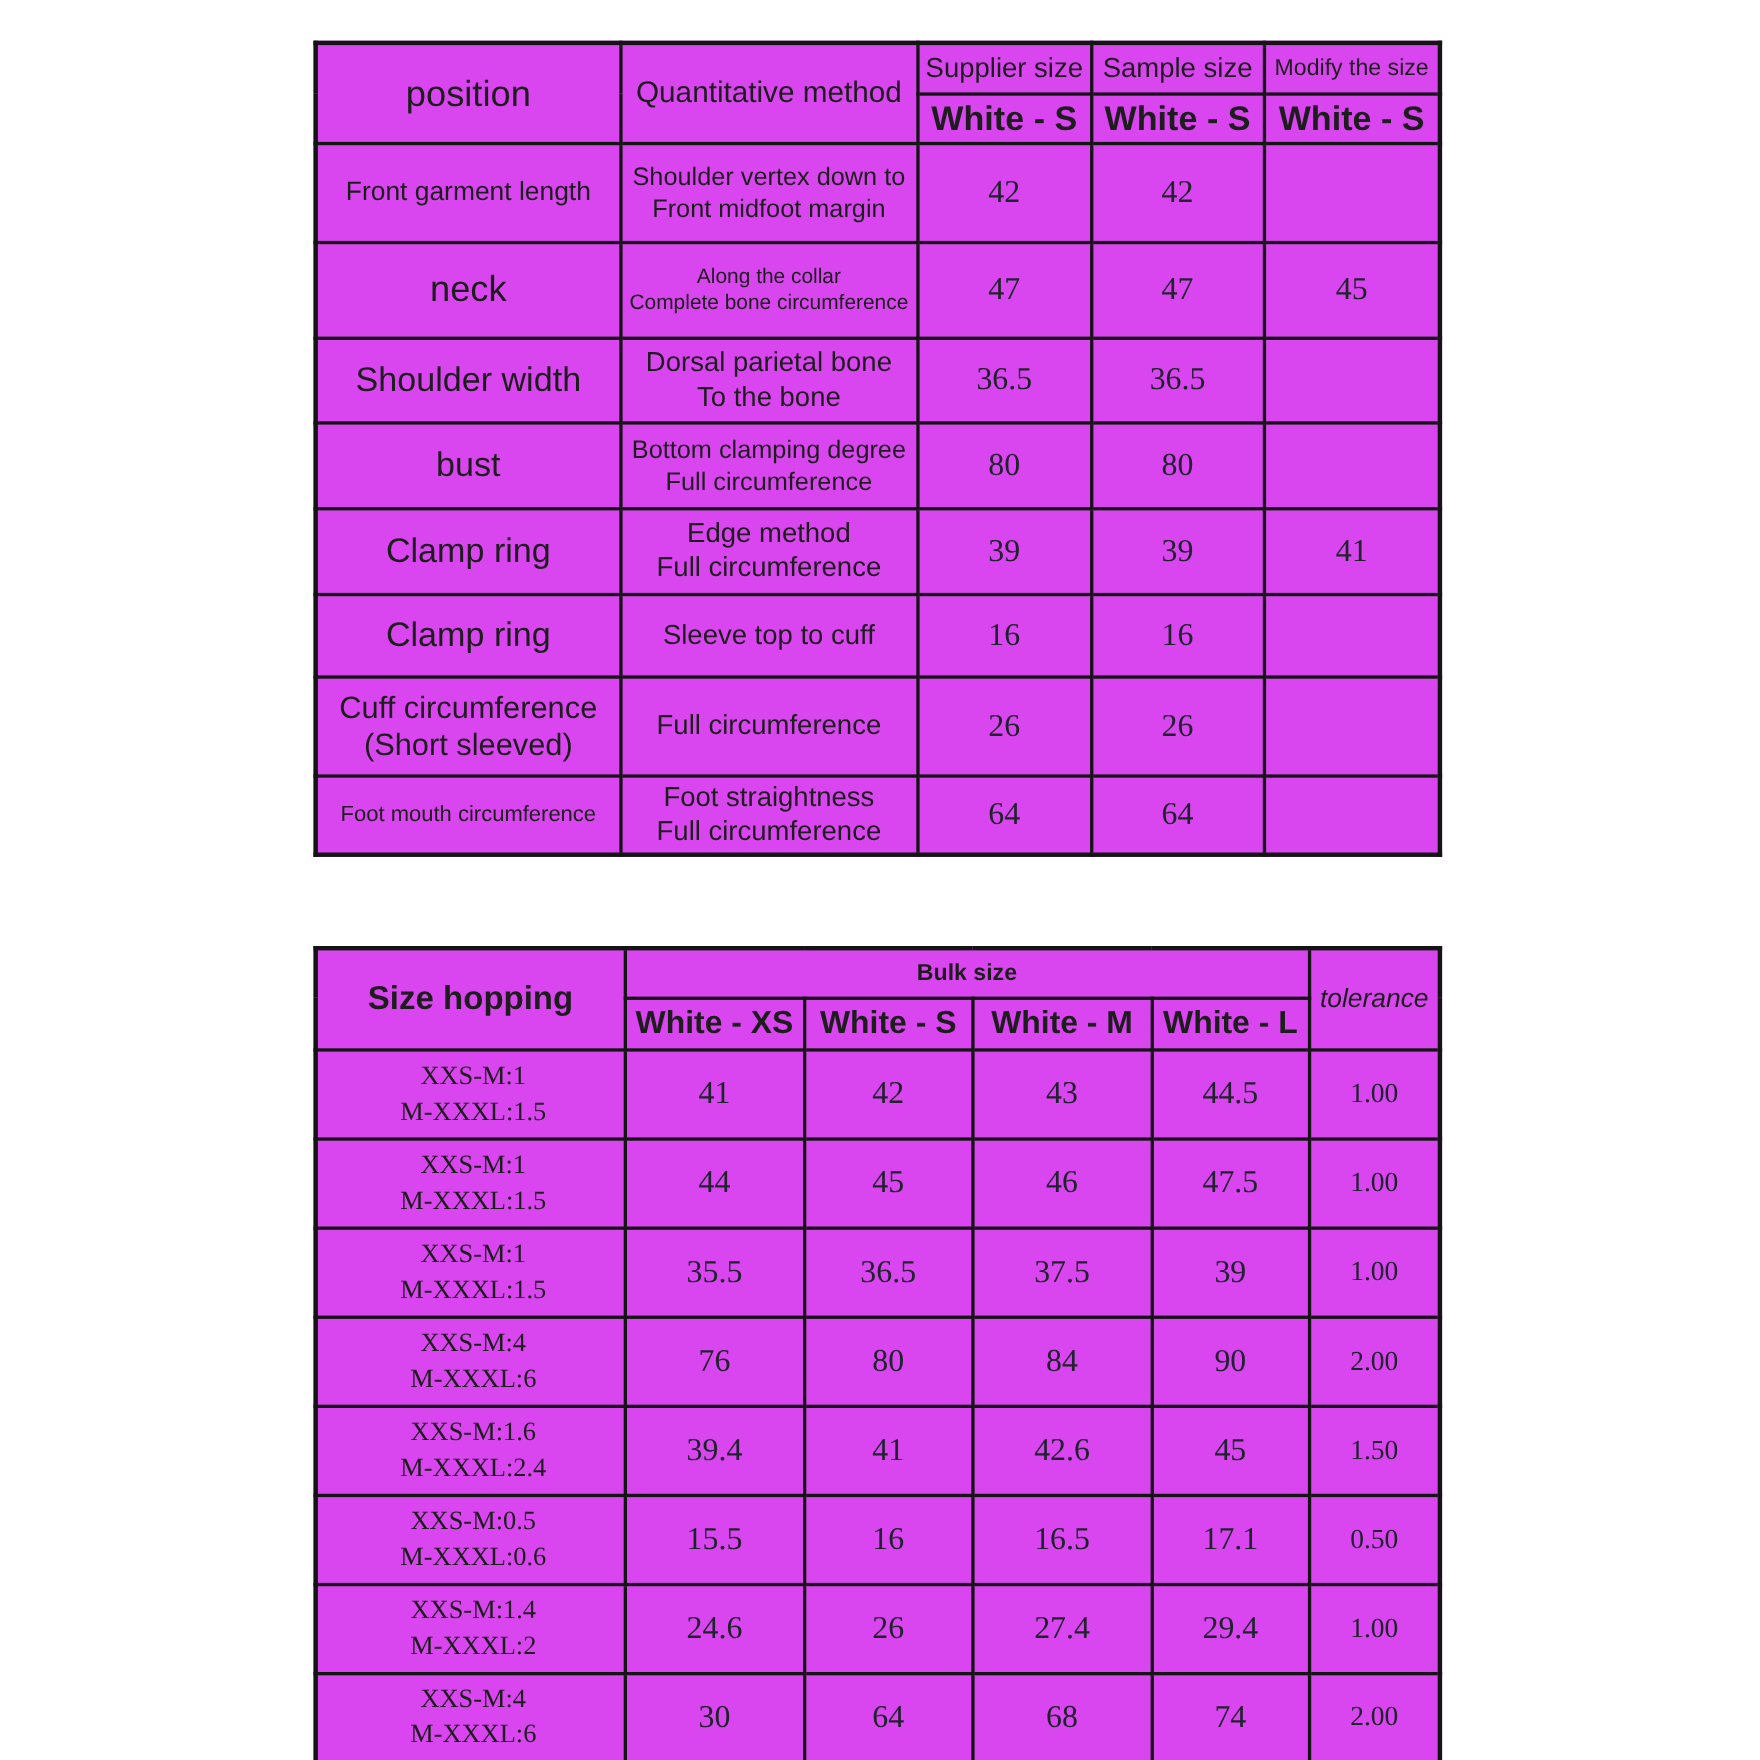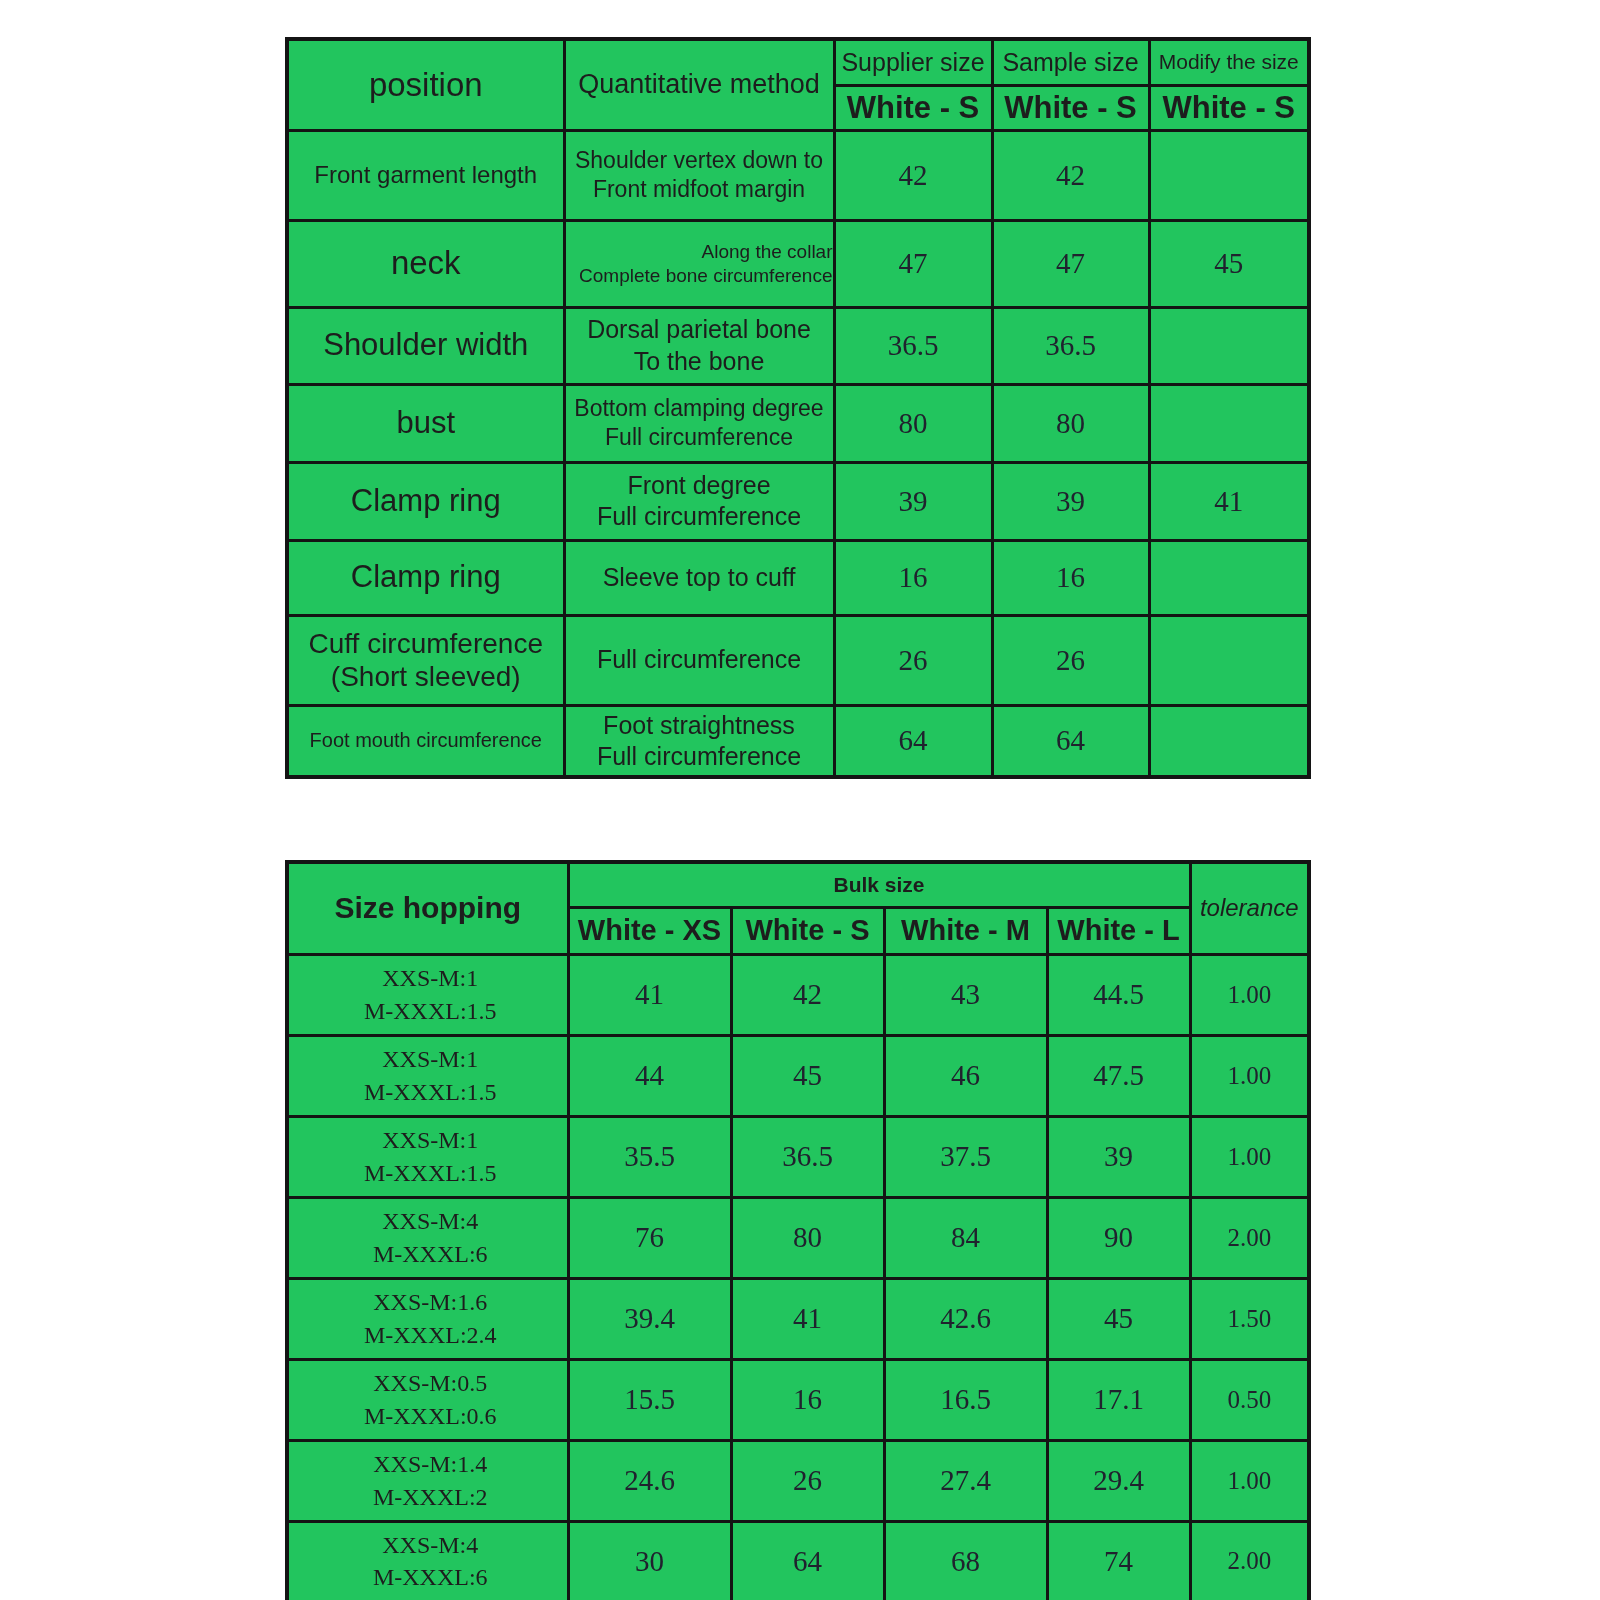--- a/index.html
+++ b/index.html
@@ -10,21 +10,21 @@
     height: 1600px;
     background: #ffffff;
     font-family: "Liberation Sans", sans-serif;
     color: #1d1d1d;
     overflow: hidden;
   }
   table {
     position: absolute;
     border-collapse: collapse;
     table-layout: fixed;
-    background: #22c55e;
+    background: #d946ef;
     border: 4px solid #141414;
   }
   th, td {
     border: 3px solid #141414;
     text-align: center;
     vertical-align: middle;
     overflow: hidden;
     font-weight: normal;
   }
 
@@ -59,21 +59,21 @@
   .spec tbody tr:nth-child(1) td.pos { font-size: 24px; }
   .spec tbody tr:nth-child(2) td.pos { font-size: 33px; }
   .spec tbody tr:nth-child(3) td.pos { font-size: 31px; }
   .spec tbody tr:nth-child(4) td.pos { font-size: 31px; }
   .spec tbody tr:nth-child(5) td.pos { font-size: 31px; }
   .spec tbody tr:nth-child(6) td.pos { font-size: 31px; }
   .spec tbody tr:nth-child(7) td.pos { font-size: 28px; }
   .spec tbody tr:nth-child(8) td.pos { font-size: 20px; }
 
   .spec tbody tr:nth-child(1) td.method { font-size: 23px; }
-  .spec tbody tr:nth-child(2) td.method { font-size: 19px; text-align: right; }
+  .spec tbody tr:nth-child(2) td.method { font-size: 19px; }
   .spec tbody tr:nth-child(4) td.method { font-size: 23px; }
 
   
   .bulk { left: 285px; top: 860px; width: 1022px; }
   .bulk thead tr:nth-child(1) { height: 45px; }
   .bulk thead tr:nth-child(2) { height: 47px; margin-top: 36px; }
   .bulk tbody tr { height: 81px; }
   .h-hopping { font-size: 30px; font-weight: bold; }
   .h-bulk    { font-size: 21px; font-weight: bold; }
   .h-size    { font-size: 29px; font-weight: bold; }
@@ -165,21 +165,21 @@
           </td>
           <td class="num">80</td>
           <td class="num">80</td>
           <td class="num"></td>
         </tr>
         <tr>
           <td class="pos">
             <div>Clamp ring</div>
           </td>
           <td class="method">
-            <div>Front degree</div>
+            <div>Edge method</div>
             <div>Full circumference</div>
           </td>
           <td class="num">39</td>
           <td class="num">39</td>
           <td class="num">41</td>
         </tr>
         <tr>
           <td class="pos">
             <div>Clamp ring</div>
           </td>

